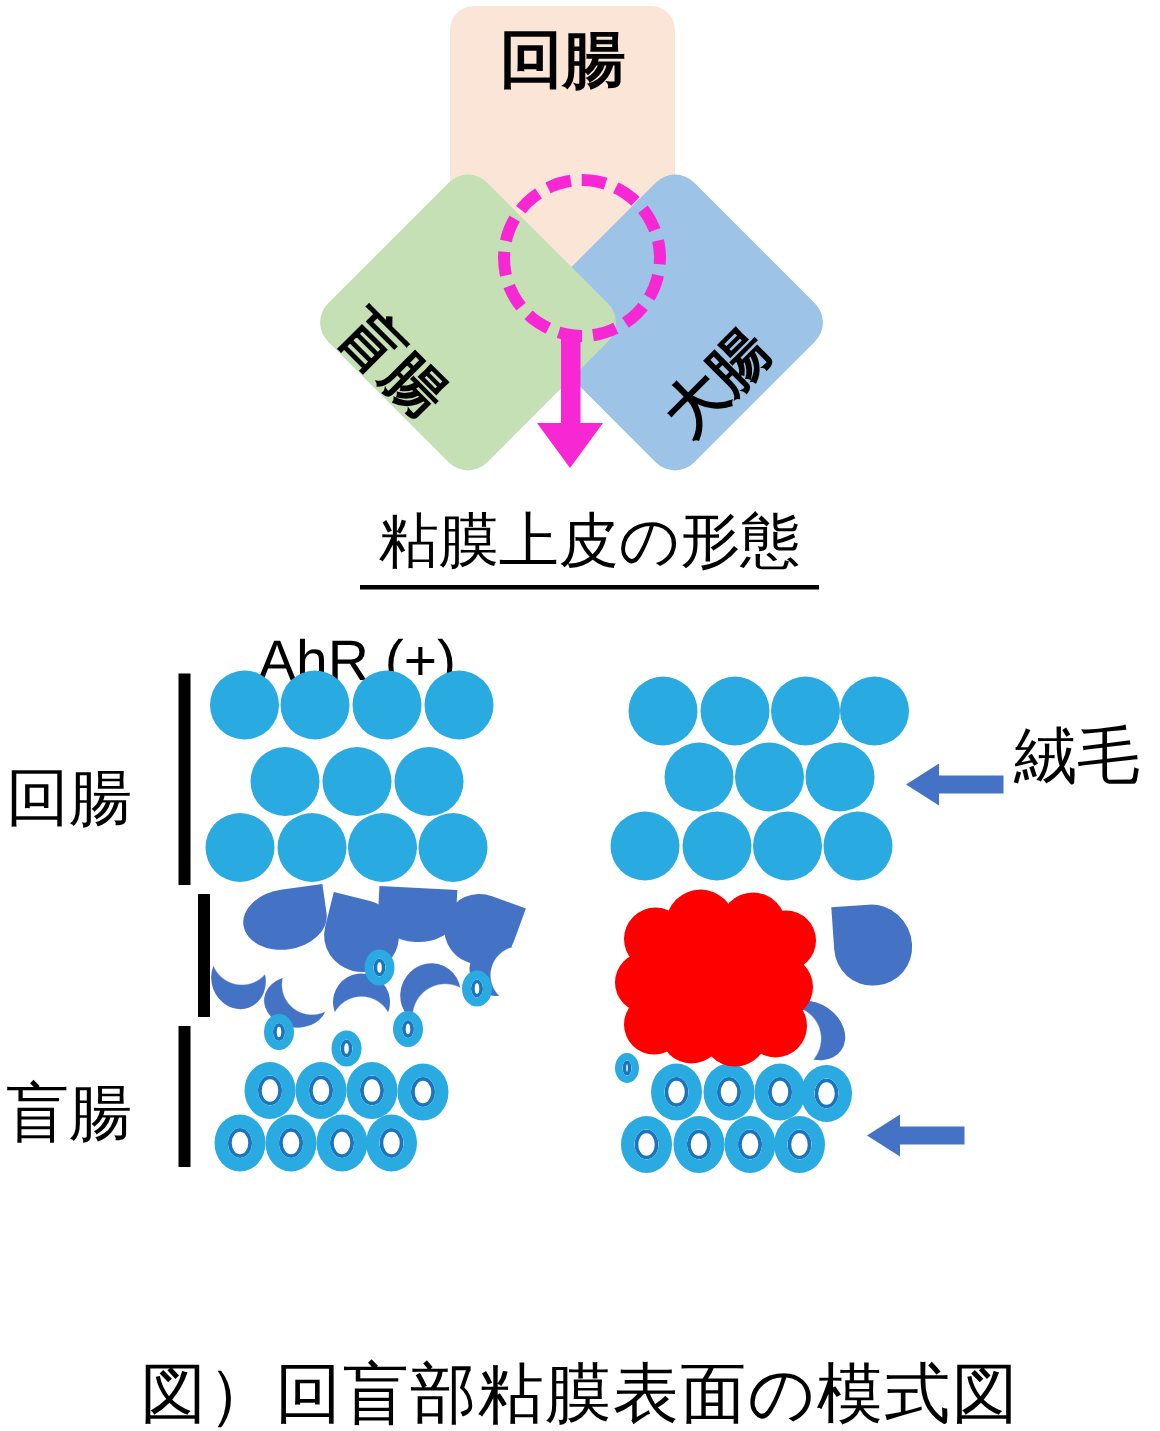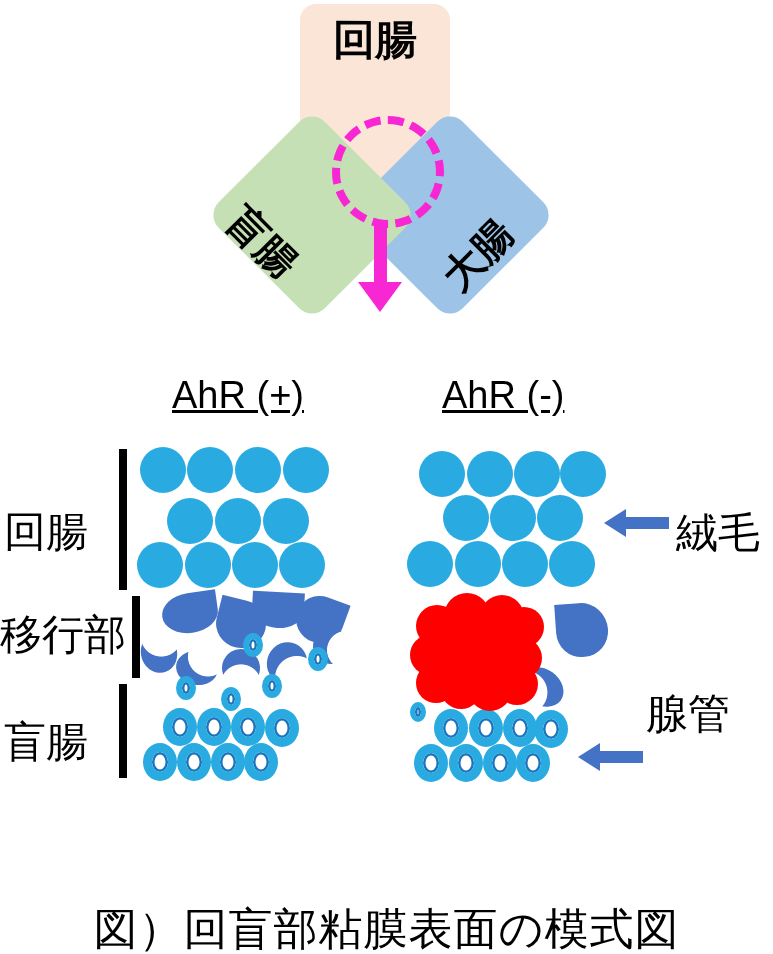--- a/index.html
+++ b/index.html
@@ -19,21 +19,21 @@
   .cecum-lbl{transform:translate(-16px,54px);}
   .colon-lbl{transform:translate(48px,8px) rotate(-90deg);}
   .dash-circle{position:absolute;left:332px;top:116px;width:96px;height:96px;
     border:8px dashed var(--magenta);border-radius:50%;z-index:4;}
   .m-shaft{position:absolute;left:374px;top:226px;width:13px;height:58px;background:var(--magenta);z-index:4;}
   .m-head{position:absolute;left:358px;top:282px;width:0;height:0;z-index:4;
     border-left:22px solid transparent;border-right:22px solid transparent;border-top:30px solid var(--magenta);}
   
   .sec-title{position:absolute;left:240px;top:333px;width:306px;text-align:center;
     font-size:40px;padding-bottom:2px;border-bottom:3px solid #000;}
-  .col-hdr{position:absolute;top:374px;font-size:38px;text-decoration:underline;}
+  .col-hdr{position:absolute;top:420px;font-size:38px;}
   .hdr-l{left:172px;} .hdr-r{left:442px;}
   .row-lbl{position:absolute;font-size:42px;white-space:nowrap;}
   .ann-lbl{position:absolute;font-size:42px;white-space:nowrap;}
   .gland-lbl{line-height:47px;}
   .tumor-lbl{position:absolute;left:370px;top:633px;font-size:43px;z-index:12;white-space:nowrap;}
   .caption{position:absolute;left:0;top:900px;width:773px;text-align:center;font-size:44px;letter-spacing:1px;}
   
   .bar{position:absolute;width:8px;background:#000;}
   .villus{position:absolute;border-radius:50%;background:var(--villi);}
   .blob{position:absolute;background:var(--accent);}
@@ -61,28 +61,27 @@
       <span class="colon-lbl">大腸</span>
     </div>
     <div class="diamond cecum">
       <span class="cecum-lbl">盲腸</span>
     </div>
     <div class="dash-circle"></div>
     <div class="m-shaft"></div>
     <div class="m-head"></div>
   </div>
 
+  <div class="sec-title">粘膜上皮の形態</div>
   <div class="col-hdr hdr-l">AhR (+)</div>
-  <div class="col-hdr hdr-r">AhR (-)</div>
 
   <div class="bar" style="left:119px;top:449px;height:141px;"></div>
   <div class="bar" style="left:132px;top:596px;height:82px;"></div>
   <div class="bar" style="left:119px;top:684px;height:94px;"></div>
   <div class="row-lbl" style="left:4px;top:504px;">回腸</div>
-  <div class="row-lbl" style="left:0px;top:607px;">移行部</div>
   <div class="row-lbl" style="left:4px;top:714px;">盲腸</div>
 
   <div id="shapes">
       <div class="villus" style="left: 140px; top: 447px; width: 46px; height: 46px;"></div>
       <div class="villus" style="left: 187px; top: 447px; width: 46px; height: 46px;"></div>
       <div class="villus" style="left: 235px; top: 447px; width: 46px; height: 46px;"></div>
       <div class="villus" style="left: 283px; top: 447px; width: 46px; height: 46px;"></div>
       <div class="villus" style="left: 167px; top: 498px; width: 46px; height: 46px;"></div>
       <div class="villus" style="left: 215px; top: 498px; width: 46px; height: 46px;"></div>
       <div class="villus" style="left: 263px; top: 498px; width: 46px; height: 46px;"></div>
@@ -145,22 +144,21 @@
       <div class="bump" style="left: 90px; top: 44px; width: 42px; height: 42px;"></div>
       <div class="bump" style="left: 6px; top: 70px; width: 40px; height: 40px;"></div>
       <div class="bump" style="left: 86px; top: 70px; width: 42px; height: 42px;"></div>
       <div class="bump" style="left: 30px; top: 74px; width: 42px; height: 42px;"></div>
       <div class="bump" style="left: 58px; top: 74px; width: 44px; height: 44px;"></div>
       <div class="tcore"></div>
     </div>
 
   <div class="arrow-head" style="left:604px;top:509px;"></div>
   <div class="arrow-shaft" style="left:625px;top:517px;width:44px;"></div>
-  <div class="ann-lbl" style="left:676px;top:505px;">絨毛</div>
+  <div class="ann-lbl" style="left:676px;top:476px;">絨毛</div>
 
   <div class="arrow-head" style="left:578px;top:743px;"></div>
   <div class="arrow-shaft" style="left:599px;top:751px;width:44px;"></div>
   <div class="ann-lbl gland-lbl" style="left:646px;top:690px;">
-    <div>腺管</div>
   </div>
 
   <div class="caption">図）回盲部粘膜表面の模式図</div>
 </div>
 
 </body></html>

